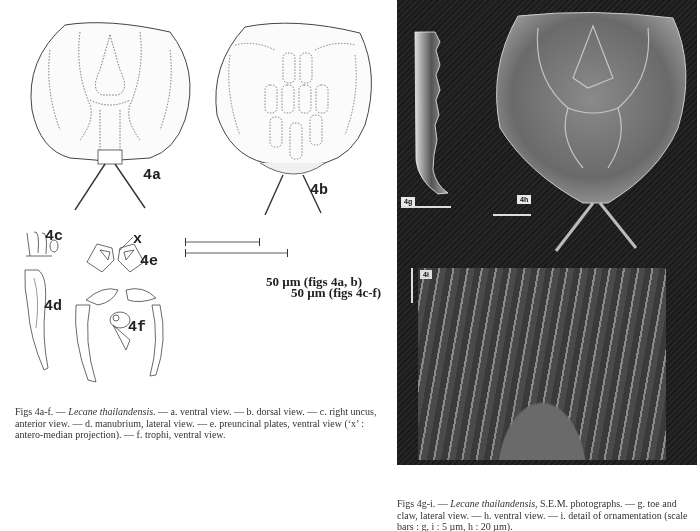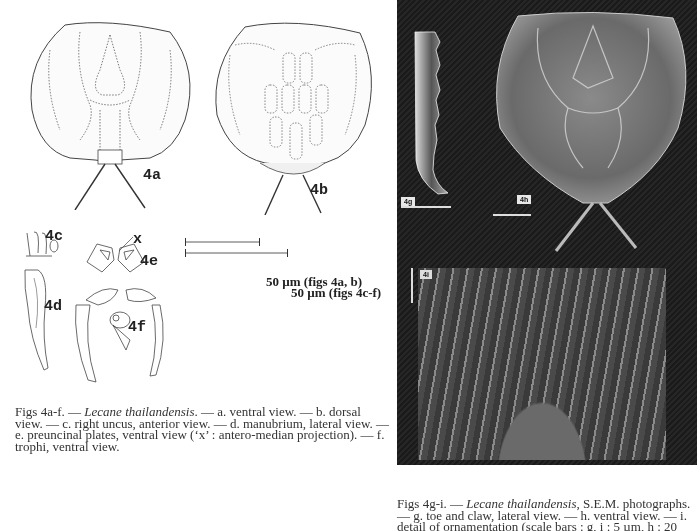--- a/index.html
+++ b/index.html
@@ -1,19 +1,19 @@
 <!DOCTYPE html>
 <html><head>
 <meta charset="utf-8">
 <style>
   html,body{margin:0;padding:0;}
   body{width:700px;height:531px;background:#fff;position:relative;overflow:hidden;font-family:"Liberation Serif",serif;color:#222;}
   .abs{position:absolute;}
   .label{font-family:Liberation Mono, monospace;font-weight:bold;font-size:15px;color:#222;}
-  .caption{font-size:13px;line-height:11.5px;color:#333;}
+  .caption{font-size:10px;line-height:11.5px;color:#333;}
   .caption i{font-style:italic;}
   .scale{font-family:"Liberation Serif",serif;font-weight:bold;font-size:13px;color:#222;margin-top:45px;}
   .photo-panel{position:absolute;left:397px;top:0;width:300px;height:465px;background:#1c1c1c;
     background-image:repeating-linear-gradient(135deg,#1a1a1a 0 2px,#262626 2px 4px);}
   .sem-label{position:absolute;background:#e8e8e8;color:#111;font-family:"Liberation Sans",sans-serif;font-weight:bold;font-size:7px;padding:1px 3px;}
   .bar{position:absolute;background:#ddd;}
   .detail-img{position:absolute;left:418px;top:268px;width:248px;height:192px;
     background:radial-gradient(ellipse at 50% 110%, #6a6a6a 0 25%, transparent 26%),
       repeating-linear-gradient(100deg,#3a3a3a 0 6px,#8a8a8a 6px 8px,#4a4a4a 8px 14px),
       #555;}

